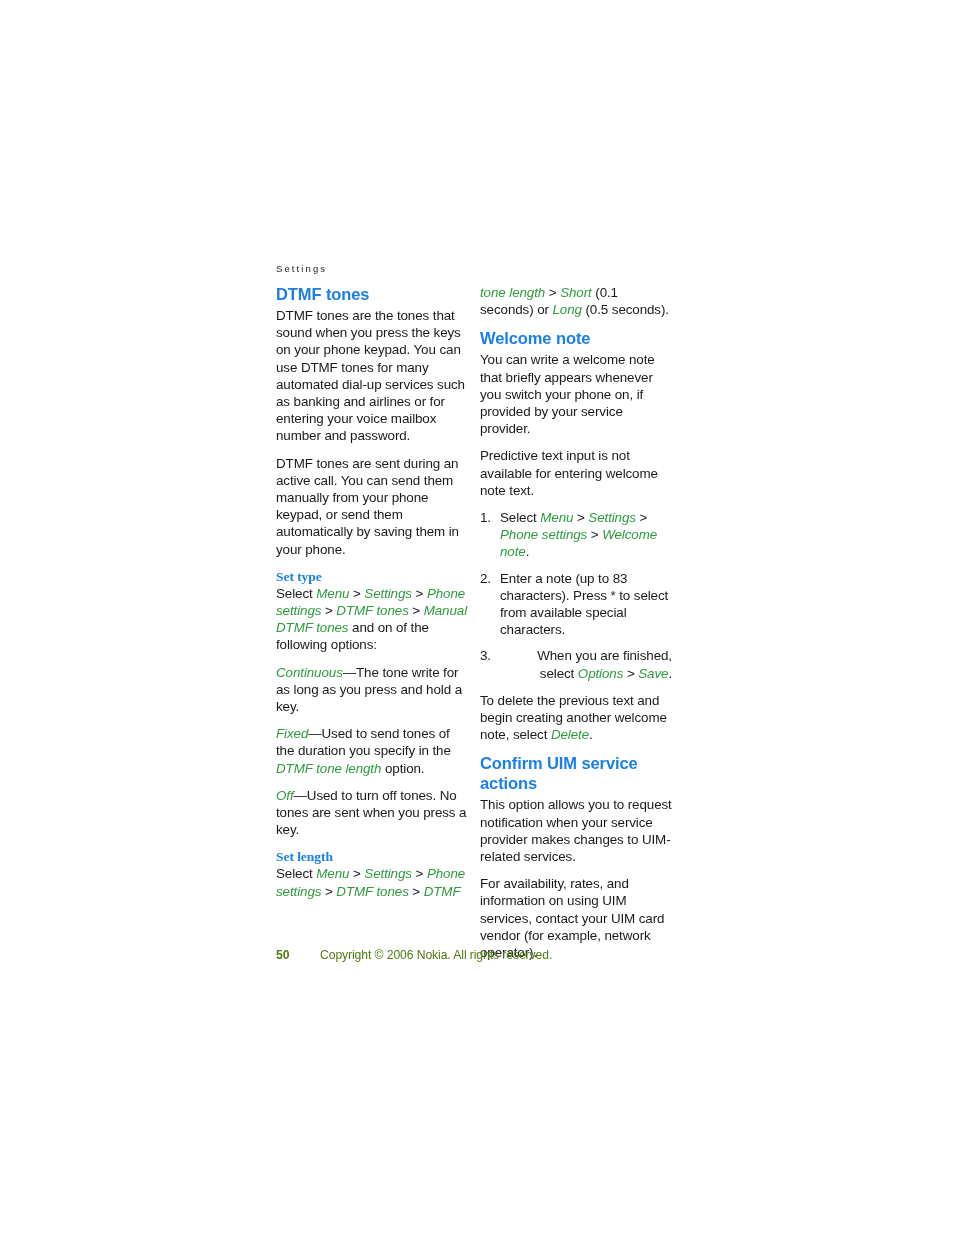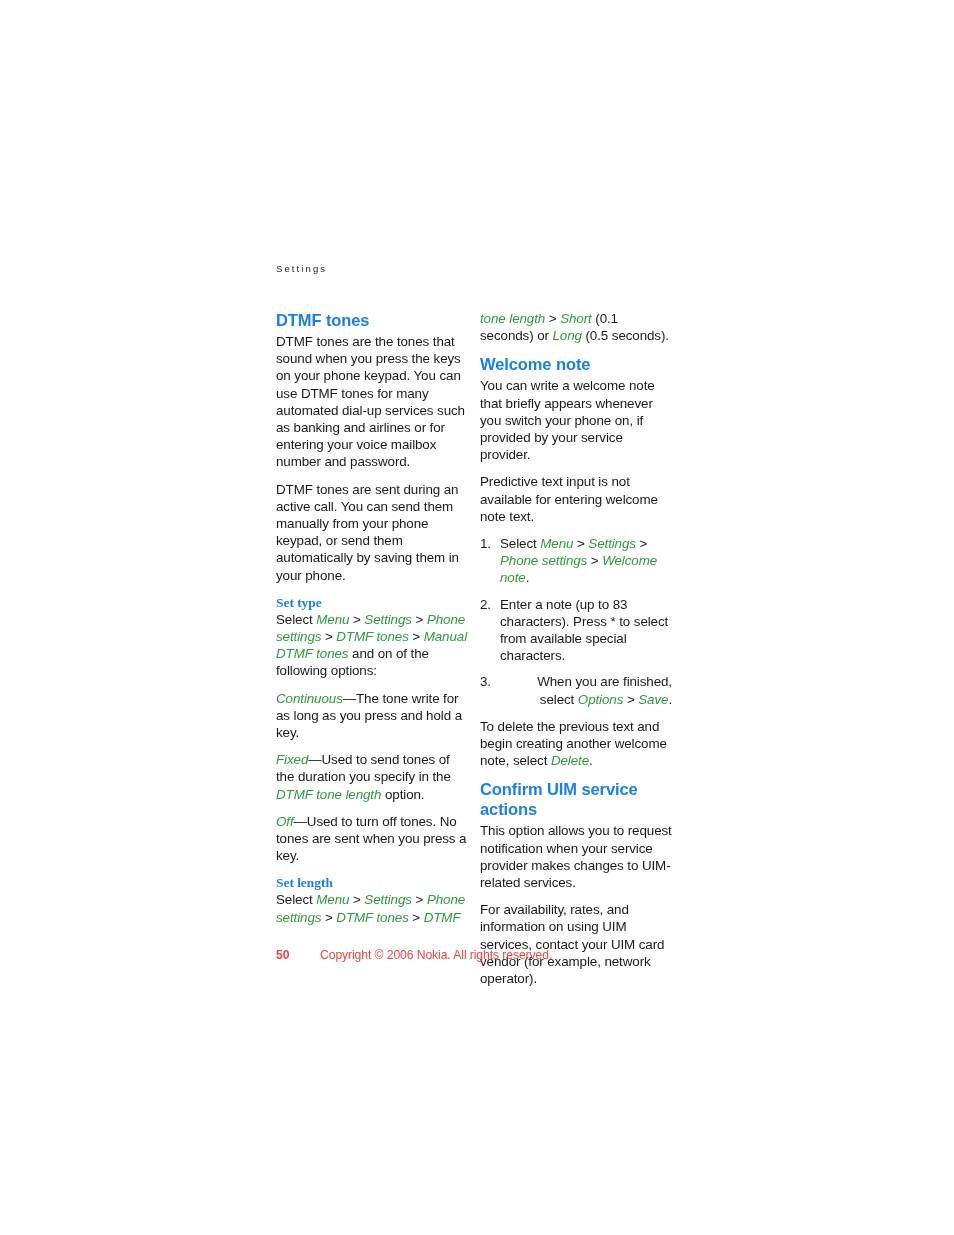--- a/index.html
+++ b/index.html
@@ -35,21 +35,21 @@
     letter-spacing: 2.1px;
     color: #1f1f1f;
     font-weight: 400;
     line-height: 12px;
   }
 
   
   .columns {
     position: absolute;
     left: 276px;
-    top: 310px;
+    top: 284px;
     width: 404px;
     display: flex;
     gap: 0;
   }
   .col {
     width: 192px;
     flex: 0 0 192px;
   }
   .col.left  { margin-right: 12px; }
   .col.right { margin-left: 0; }
@@ -119,21 +119,21 @@
   }
 
   
   .footer {
     position: absolute;
     left: 276px;
     top: 947px;
     width: 410px;
     font-size: 12.2px;
     line-height: 16px;
-    color: #ef4444;
+    color: #4d7c0f;
     display: flex;
   }
   .footer .pagenum {
     font-weight: 700;
     width: 44px;
     flex: 0 0 44px;
   }
   .footer .copy {
     font-weight: 400;
     letter-spacing: -0.1px;

